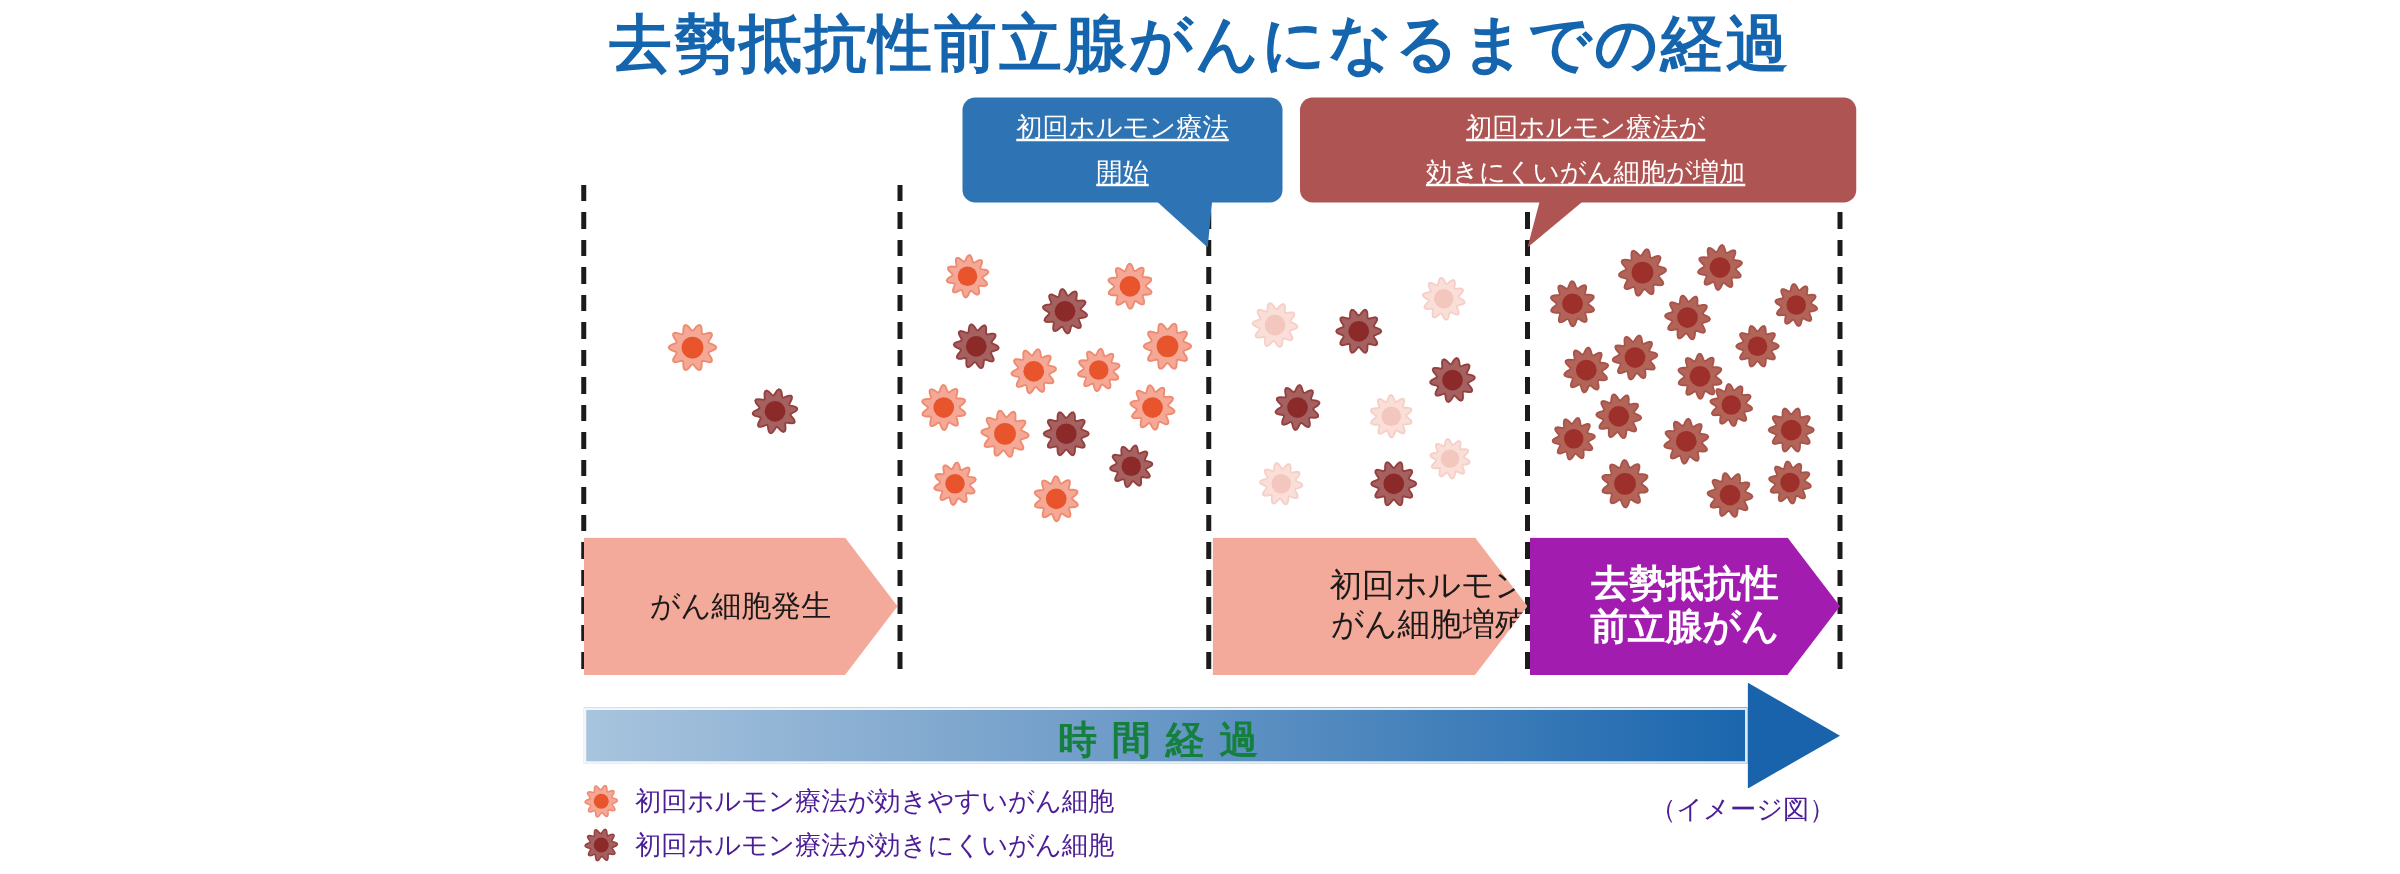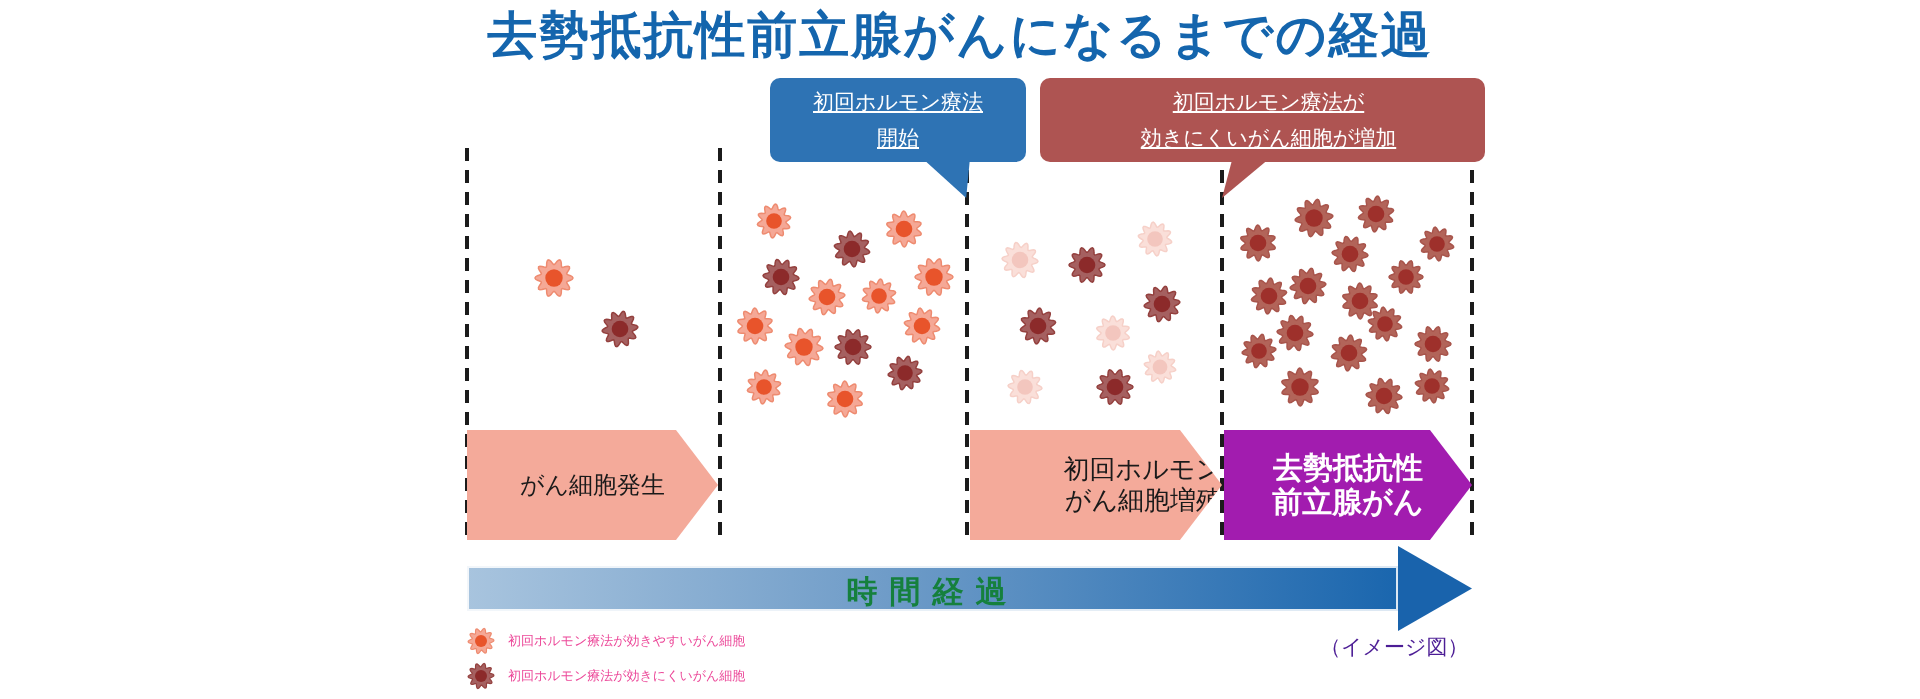--- a/index.html
+++ b/index.html
@@ -53,21 +53,21 @@
     left:1398px;top:546px;width:74px;height:85px;z-index:2;background:#1963AC;
     clip-path:polygon(0 0,100% 50%,0 100%);
   }
   .time-label{
     left:467px;top:571px;width:931px;text-align:center;z-index:3;
     color:#15803d;font-weight:bold;font-size:31px;letter-spacing:12px;white-space:nowrap;
   }
   
   .legend-row{height:34px;display:flex;align-items:center;z-index:2;}
   .legend-row .legend-icon{width:34px;height:34px;flex:0 0 34px;}
-  .legend-row .legend-text{margin-left:10px;font-size:13px;color:#ec4899;white-space:nowrap;}
+  .legend-row .legend-text{margin-left:10px;font-size:21px;color:#4c1d95;white-space:nowrap;}
   .legend-1{left:464px;top:624px;}
   .legend-2{left:464px;top:659px;justify-content:space-between;}
   
   .note{left:1320px;top:633px;font-size:21px;color:#4c1d95;white-space:nowrap;}
 </style>
 </head>
 <body>
 
 <div class="canvas">
 

